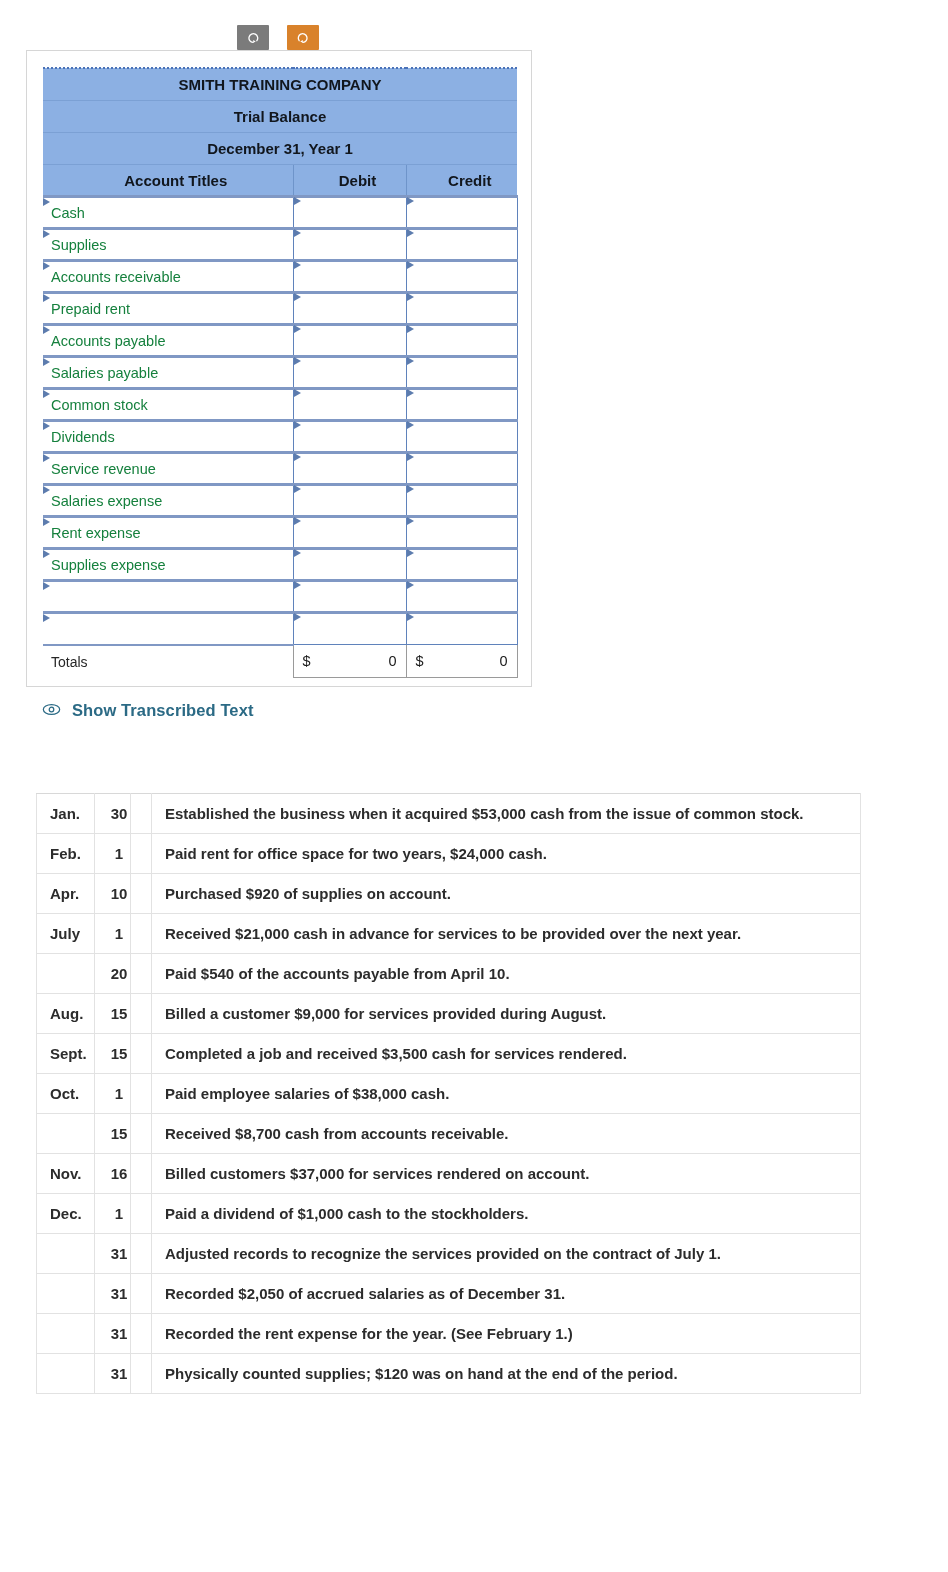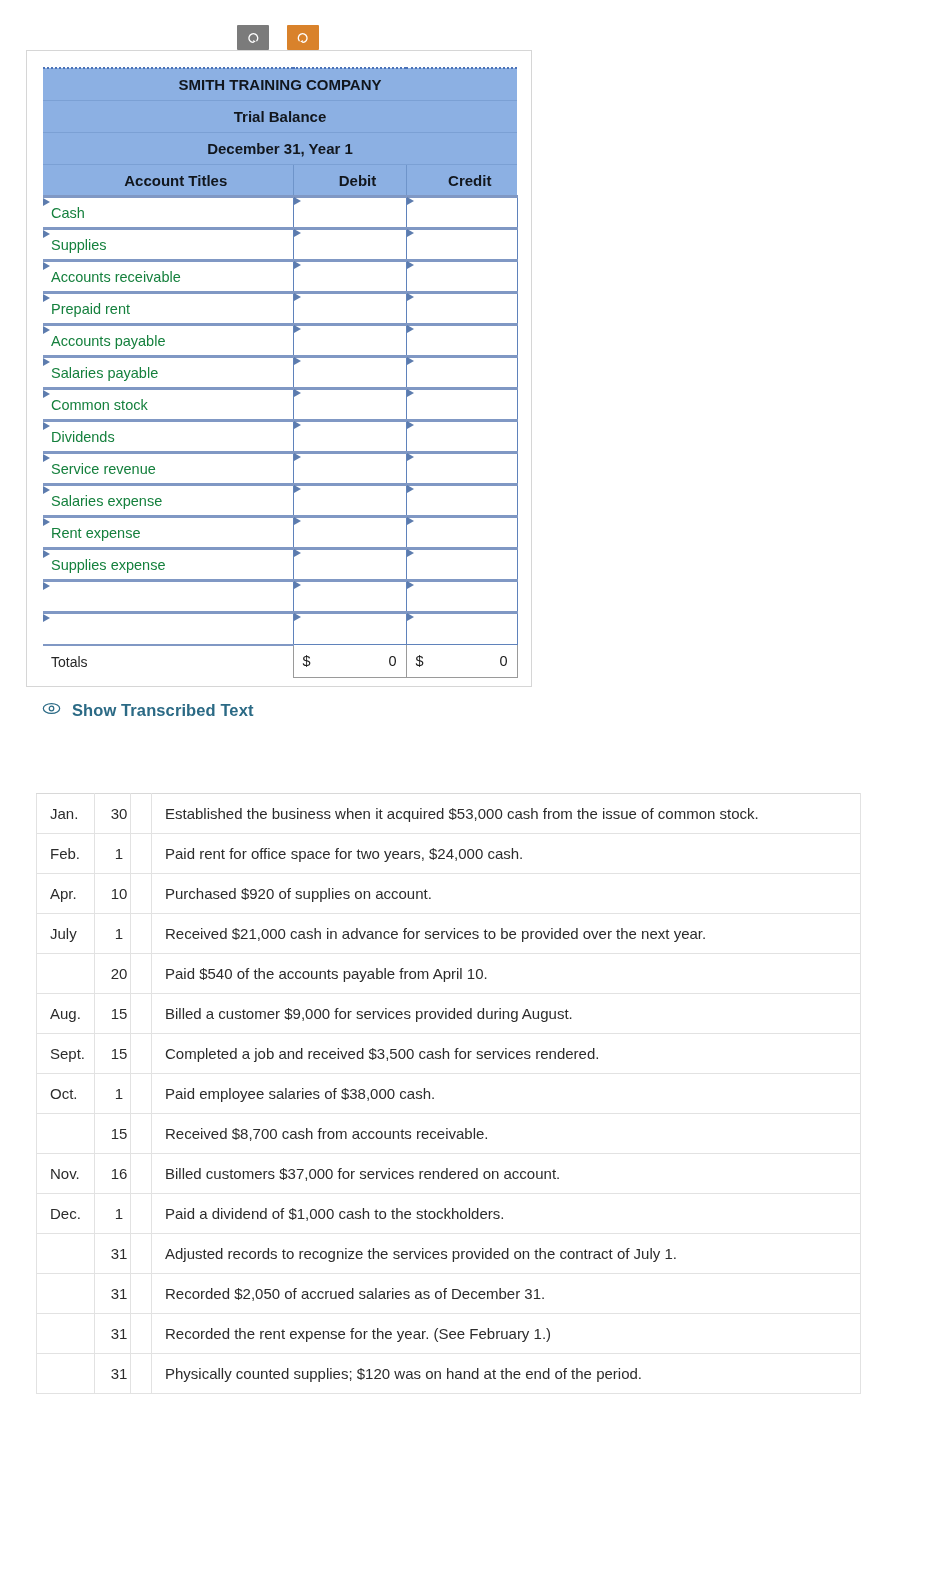--- a/index.html
+++ b/index.html
@@ -153,21 +153,21 @@
     font-size: 14.5px;
     color: #1b1b1b;
   }
 
   
   .transcribe-link {
     position: absolute;
     left: 42px;
     top: 701px;
     display: flex;
-    align-items: flex-start;
+    align-items: flex-end;
     gap: 11px;
     cursor: pointer;
     user-select: none;
   }
   .transcribe-link .label {
     font-size: 16.5px;
     font-weight: bold;
     color: #2b6a85;
     letter-spacing: 0.1px;
   }
@@ -183,20 +183,21 @@
     table-layout: fixed;
     font-size: 15px;
     color: #2c2c2c;
   }
   .txn-table td {
     border: 1px solid #e2e2e2;
     height: 39px;
     padding: 0 0 0 13px;
     vertical-align: middle;
     background: #fff;
+    font-weight: bold;
   }
   .txn-table tr:first-child td { border-top: 1px solid #d8d8d8; }
   .c-month { width: 58px; }
   .c-day   { width: 36px; text-align: center; }
   .c-gap   { width: 21px; padding: 0; }
   .c-desc  { padding-left: 12px; white-space: nowrap; }
 </style>
 </head>
 <body>
 

